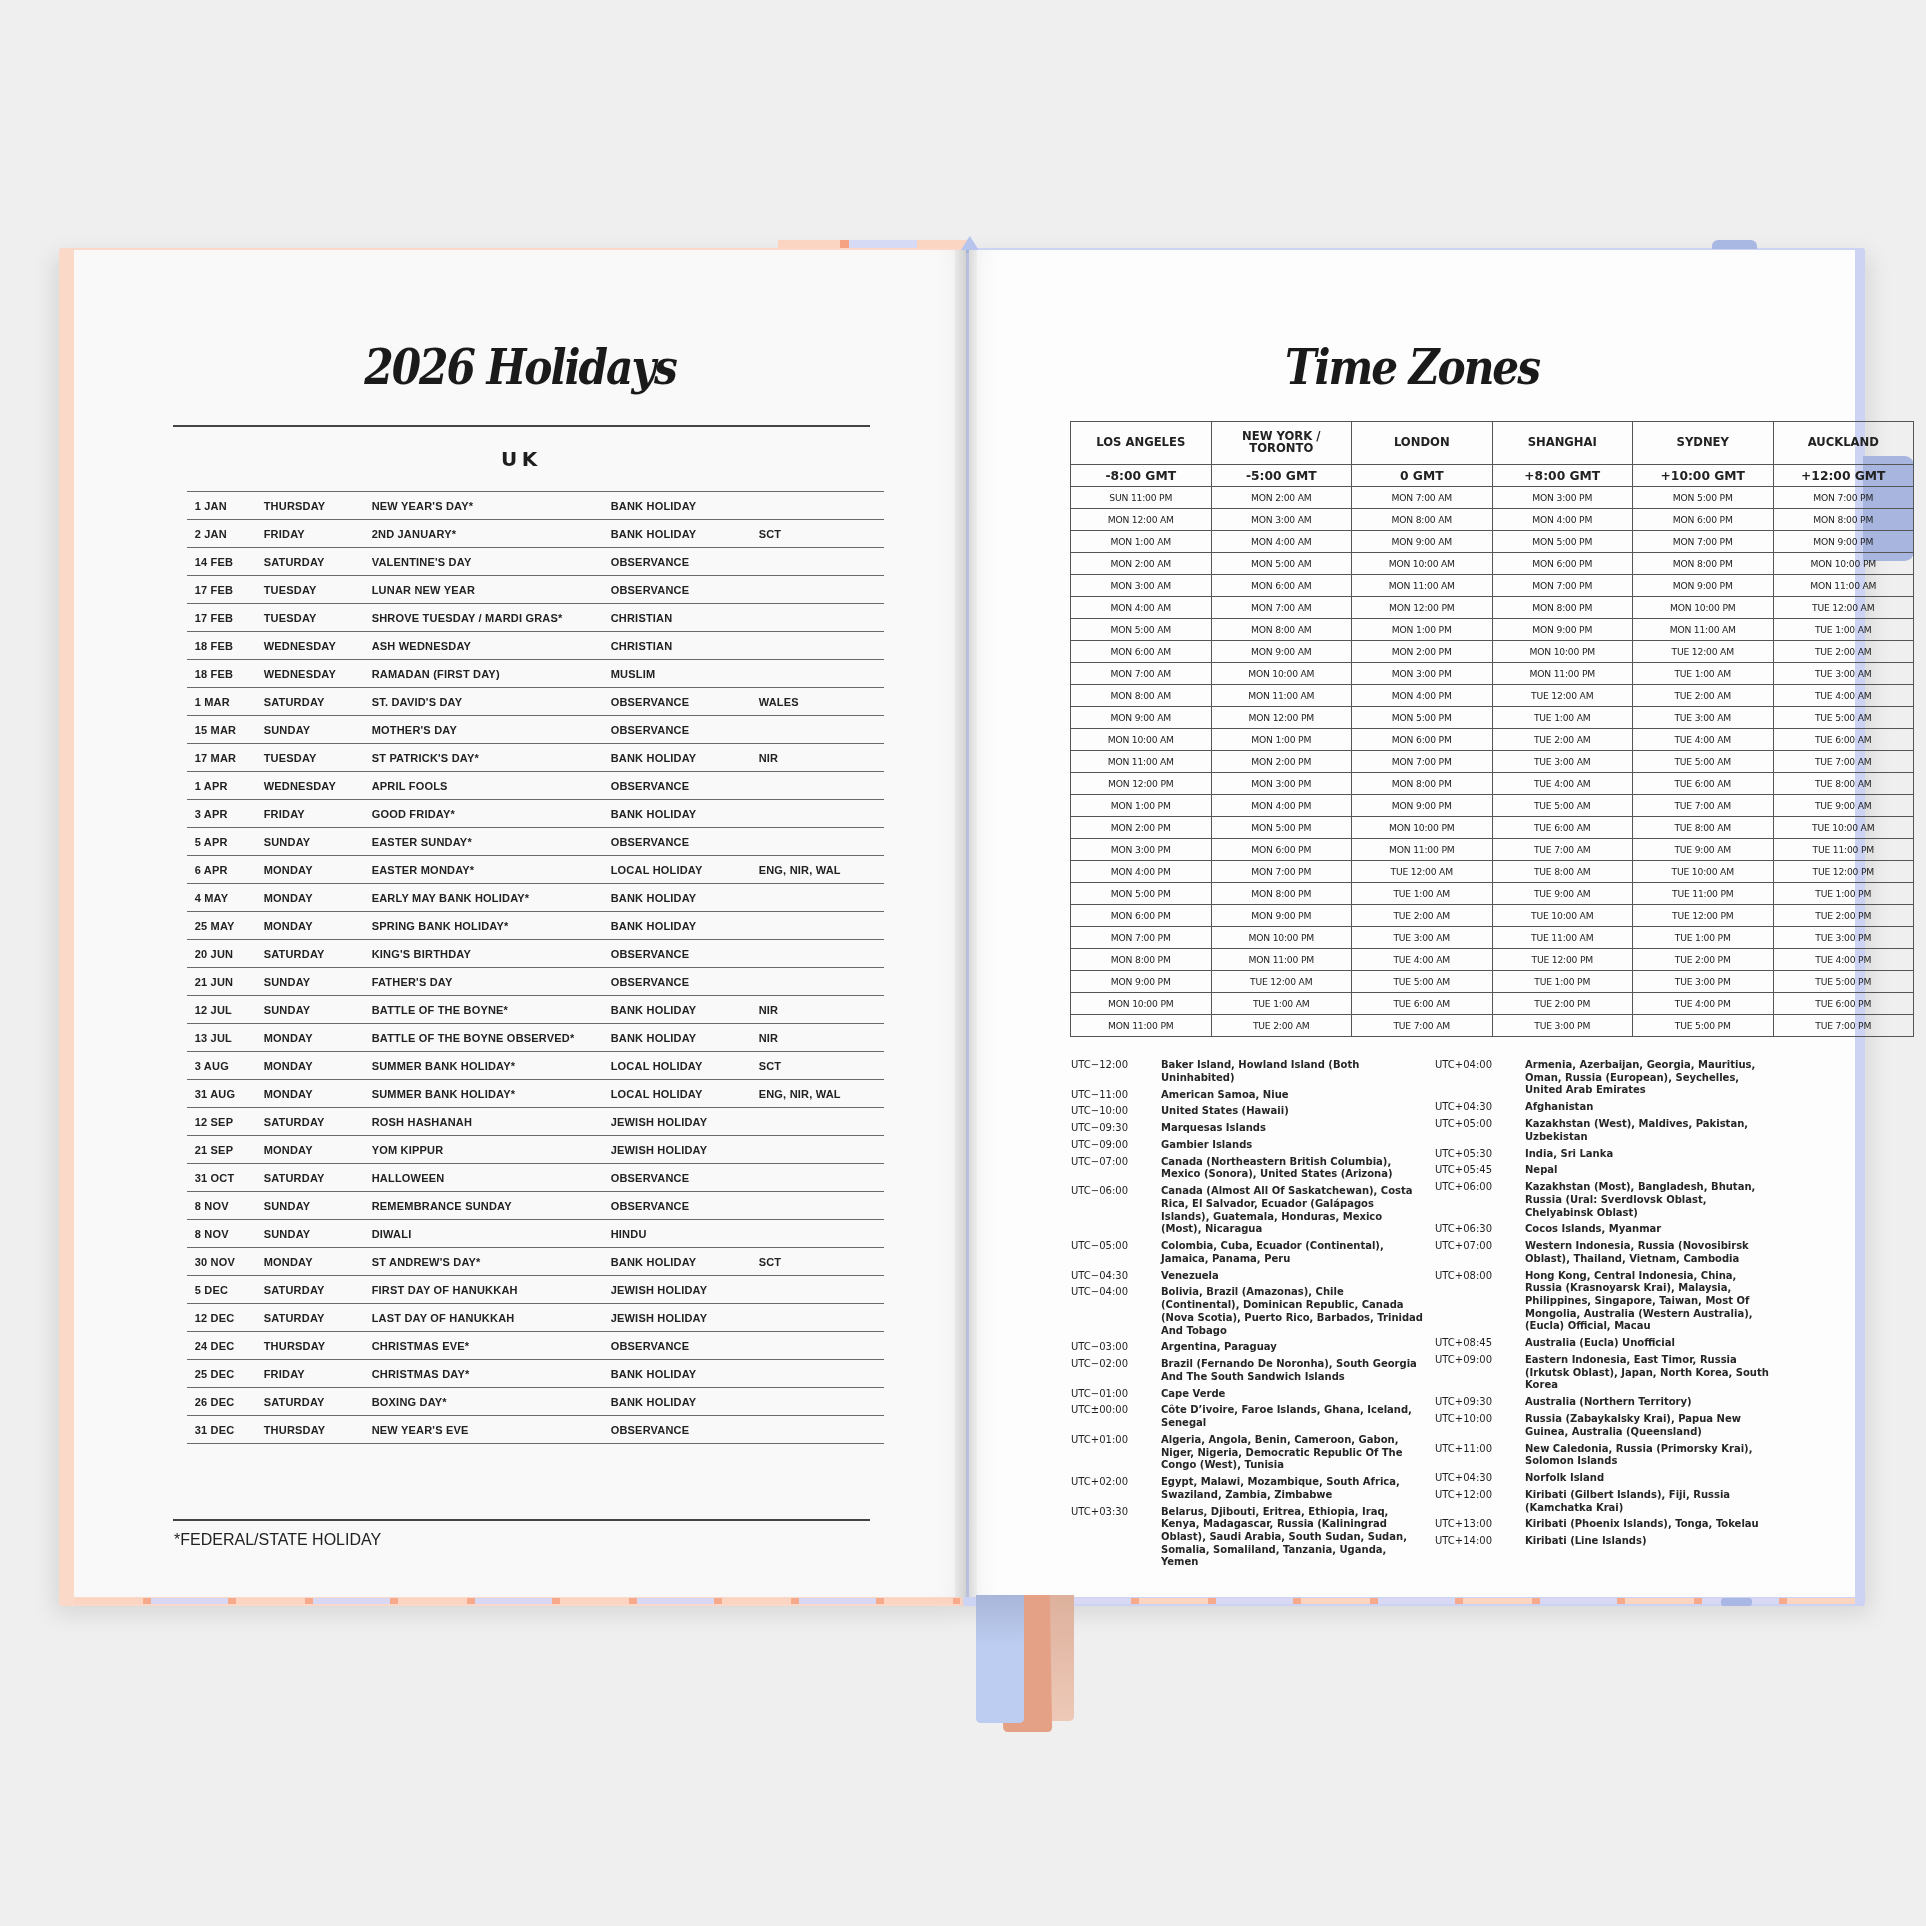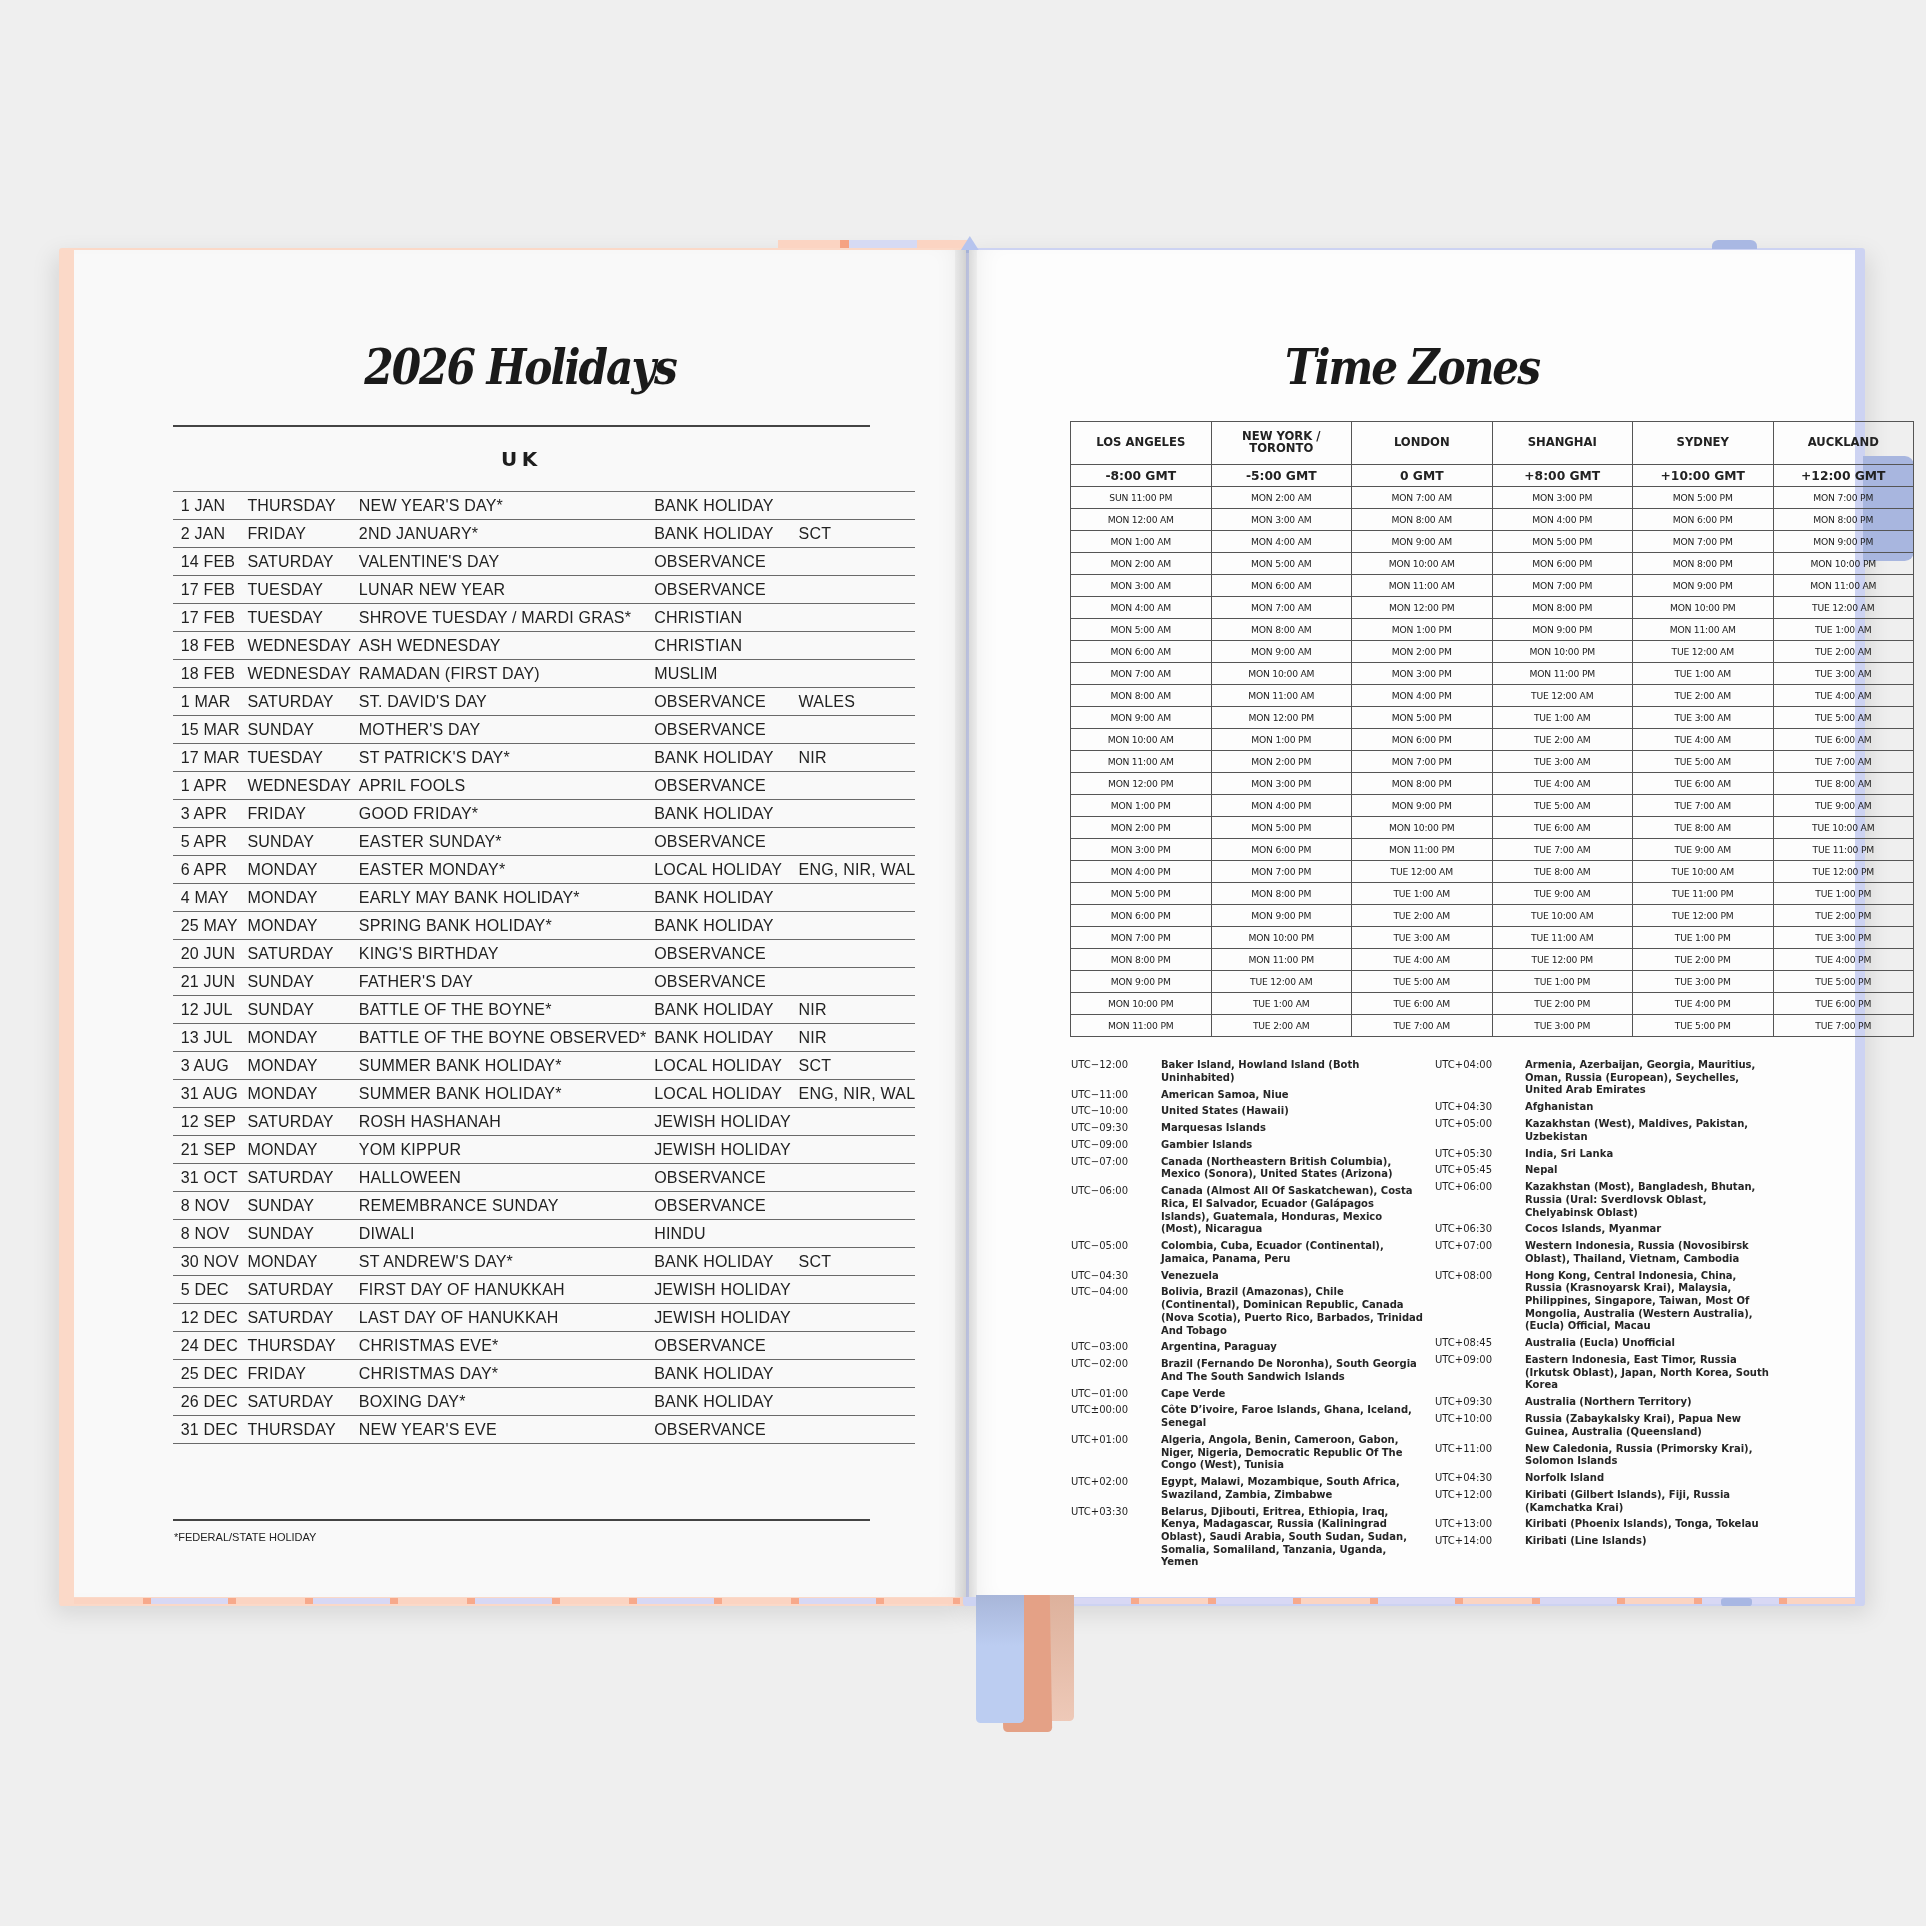--- a/index.html
+++ b/index.html
@@ -68,36 +68,36 @@
   .rule { position: absolute; height: 1.5px; background: #444; }
   .rule-top { left: 173px; width: 697px; top: 425px; }
   .rule-bottom { left: 173px; width: 697px; top: 1519px; }
 
   .country {
     position: absolute; left: 173px; width: 697px; top: 447px; text-align: center;
     font-family: "DejaVu Sans", sans-serif; font-weight: bold; font-size: 20px; letter-spacing: 4.6px;
   }
 
   .holiday-table {
-    position: absolute; left: 173px; top: 491px; width: 697px;
-    border-collapse: collapse; font-family: "Liberation Sans", sans-serif; font-size: 16px;
-    color: #222; letter-spacing: 0.2px;
+    position: absolute; left: 187px; top: 491px; width: 697px;
+    border-collapse: collapse; font-family: "Liberation Sans", sans-serif; font-size: 11px;
+    color: #222; letter-spacing: 0.2px; font-weight: bold;
   }
   .holiday-table td {
     height: 28px; padding: 0 0 0 7.7px; border-top: 1.2px solid #6a6a6a; white-space: nowrap;
     vertical-align: middle;
   }
   .holiday-table tr:last-child td { border-bottom: 1.2px solid #6a6a6a; }
   .holiday-table td.c-date { width: 69px; }
   .holiday-table td.c-day { width: 108px; }
   .holiday-table td.c-name { width: 239px; }
   .holiday-table td.c-type { width: 148px; }
 
   .footnote {
-    position: absolute; left: 174px; top: 1531px; font-size: 11px; color: #222;
+    position: absolute; left: 174px; top: 1531px; font-size: 16px; color: #222;
     font-family: "Liberation Sans", sans-serif;
   }
 
   
   .tz-table {
     position: absolute; left: 1070px; top: 421px; width: 844px;
     border-collapse: collapse; font-family: "DejaVu Sans", sans-serif; color: #222;
     table-layout: fixed;
   }
   .tz-table th, .tz-table td { border: 1.2px solid #555; text-align: center; vertical-align: middle; }

